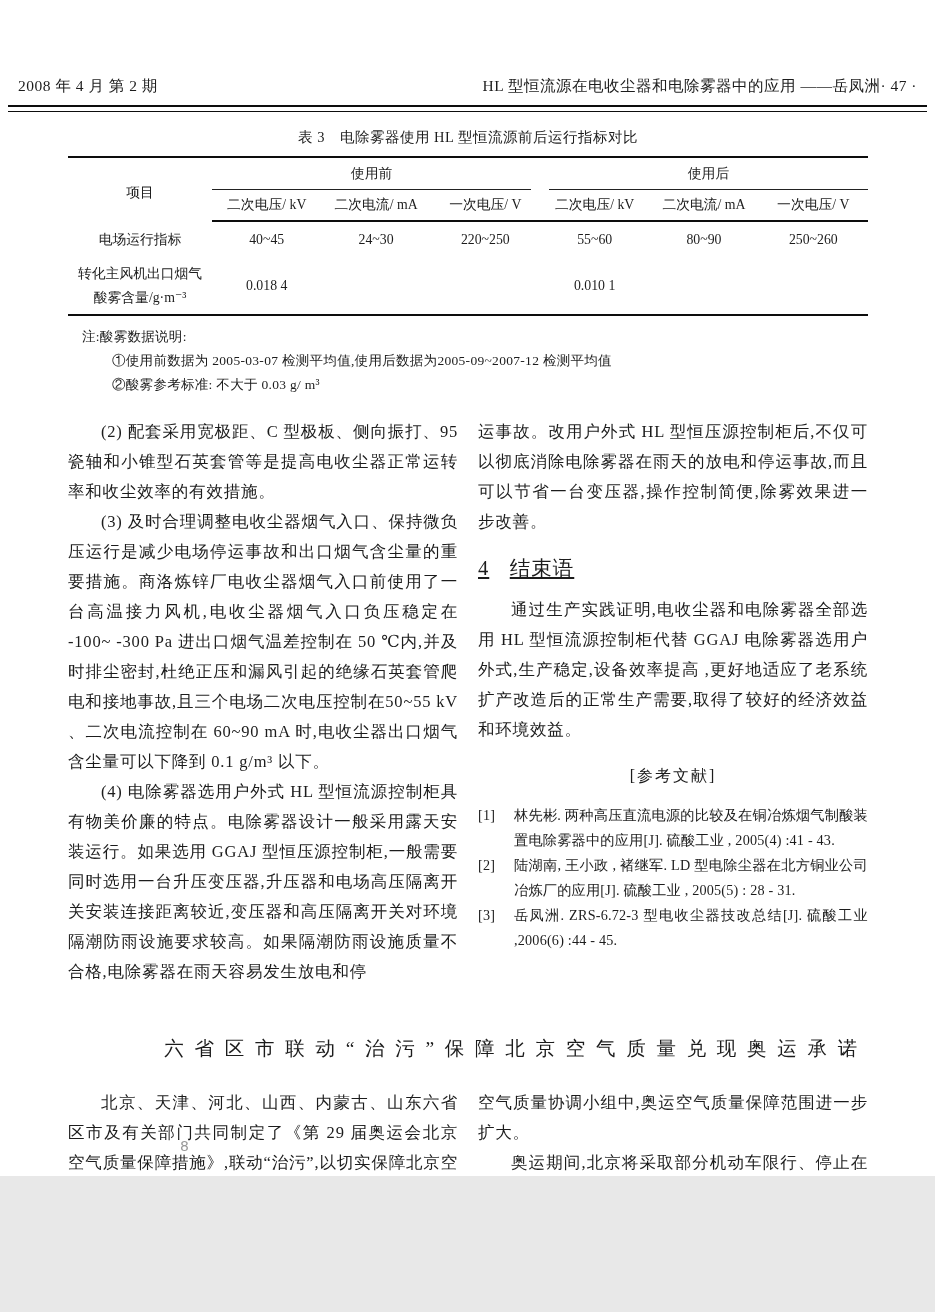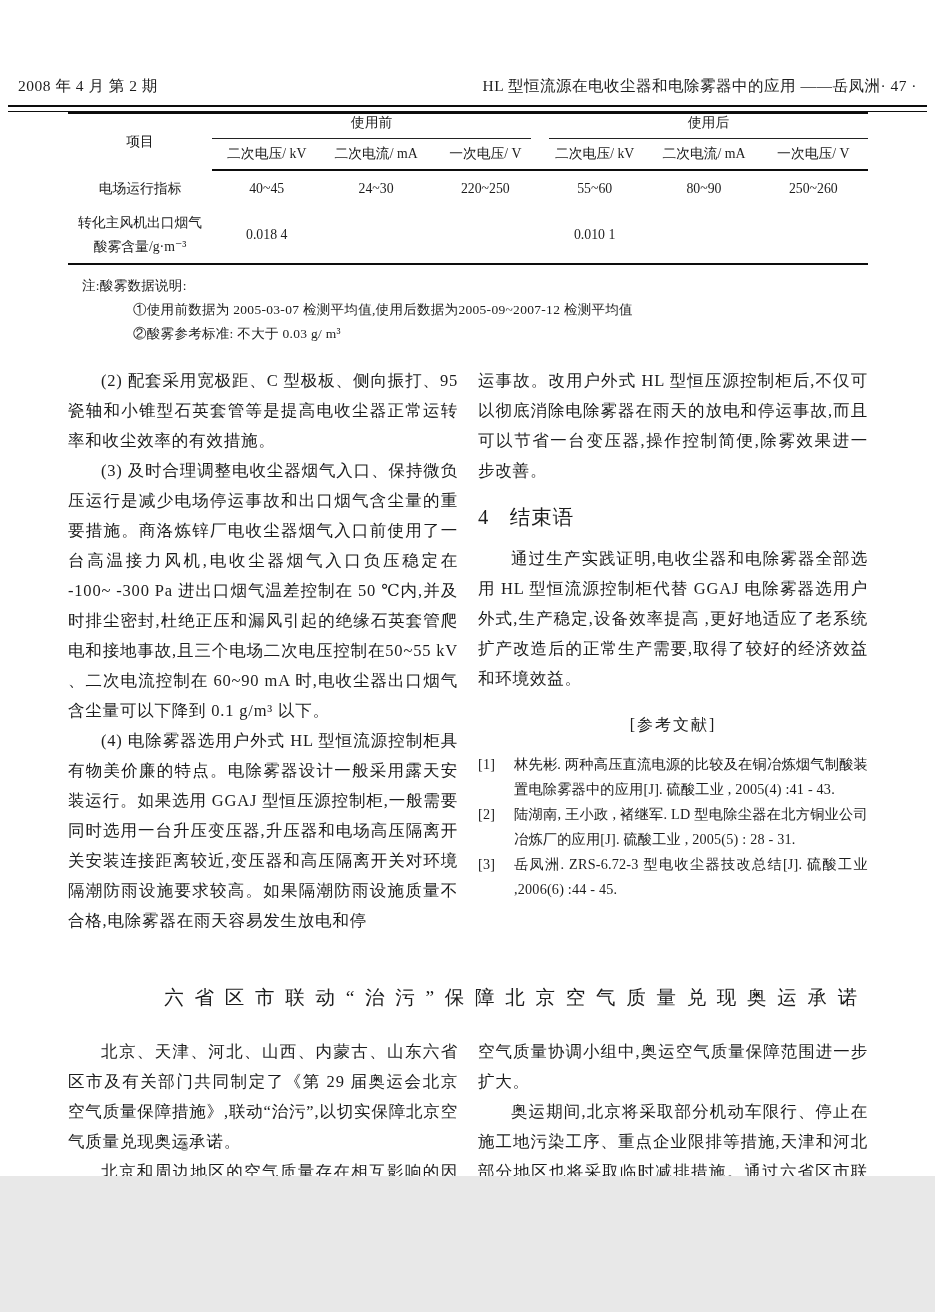--- a/index.html
+++ b/index.html
@@ -47,46 +47,47 @@
     border-bottom:2.2px solid #0d0d0d;
   }
   table.data th, table.data td {
     font-weight:normal;
     text-align:center;
     padding:0;
     vertical-align:middle;
   }
   col.c-item { width:18%; }
   col.c-val { width:13.66%; }
-  tr.grp-row th { }
+  tr.grp-row th { padding-top:7px; }
   .grp-line { border-bottom:1.3px solid #222; padding-bottom:6px; }
   th.grp-before .grp-line { margin-right:9px; }
   th.grp-after  .grp-line { margin-left:9px; }
   tr.sub-row th { height:30px; border-bottom:2.2px solid #0d0d0d; }
   tr.body-row1 td { height:36px; }
   tr.body-row2 td { height:56px; }
   .lbl2 { line-height:24px; }
 
   
   .notes { margin-top:9px; font-size:13.5px; line-height:24px; letter-spacing:0.3px; }
   .note-head { margin-left:14px; }
-  .note-item { margin-left:65px; }
+  .note-item { margin-left:44px; }
 
   
   .cols { display:flex; gap:20px; }
   .col { width:390px; }
   .article { margin-top:20px; }
   .bodytext { font-size:16.5px; line-height:30px; text-align:justify; letter-spacing:0.8px; }
   .bodytext p { margin:0; text-indent:2em; }
   .bodytext p.cont { text-indent:0; }
 
   .sec-head {
     font-size:20.5px;
     margin:16px 0 12px 0;
     letter-spacing:1px;
+    text-decoration:underline;
   }
   .sec-head .sec-no { margin-right:1em; }
 
   .ref-heading {
     text-align:center;
     font-size:16px;
     letter-spacing:2px;
     margin:16px 0 12px 0;
   }
   .ref-item { display:flex; font-size:14.2px; line-height:25px; letter-spacing:0.2px; }
@@ -120,20 +121,21 @@
 
   <div class="pg-header">
     <span class="issue">2008 年 4 月 第 2 期</span>
     <span class="jtitle">HL 型恒流源在电收尘器和电除雾器中的应用 ——岳凤洲</span>
     <span class="pno">· 47 ·</span>
   </div>
   <div class="double-rule"></div>
 
   <div class="inner">
 
+    <div class="tbl-caption">表 3　电除雾器使用 HL 型恒流源前后运行指标对比</div>
 
     <table class="data">
       <colgroup>
         <col class="c-item">
           <col class="c-val">
           <col class="c-val">
           <col class="c-val">
         <col class="c-val">
           <col class="c-val">
           <col class="c-val">

